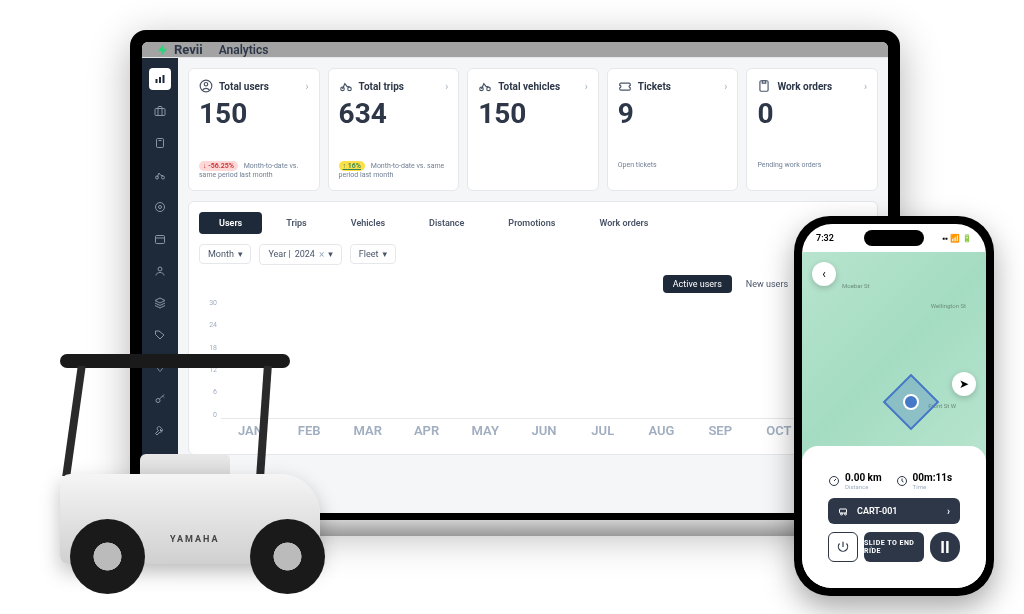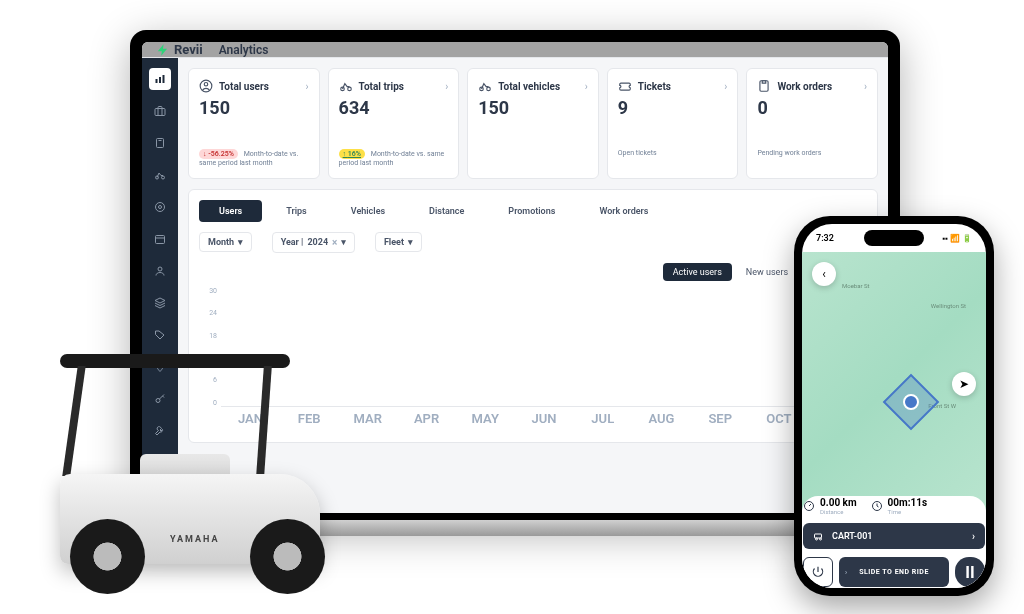--- a/index.html
+++ b/index.html
@@ -87,21 +87,21 @@
   background: #fff;
   border: 1px solid #e5e7eb;
   border-radius: 6px;
   padding: 10px;
   position: relative;
 }
 .metric-header { display: flex; align-items: center; gap: 6px; margin-bottom: 4px; }
 .metric-header svg { width: 14px; height: 14px; color: #4a5568; }
 .metric-label { font-size: 10px; font-weight: 700; color: #2d3748; }
 .metric-chevron { margin-left: auto; color: #a0aec0; font-size: 10px; }
-.metric-value { font-size: 18px; font-weight: 700; color: #2d3748; margin: 2px 0 4px; }
+.metric-value { font-size: 28px; font-weight: 700; color: #2d3748; margin: 2px 0 4px; }
 .metric-sub { font-size: 7px; color: #718096; line-height: 1.2; margin-top: 31px; }
 .metric-delta {
   display: inline-block;
   padding: 1px 4px;
   border-radius: 6px;
   font-size: 7px;
   font-weight: 600;
   margin-right: 4px;
 }
 .metric-delta.down { background: #fed7d7; color: #c53030; }
@@ -116,21 +116,21 @@
   padding: 6px 20px;
   font-size: 9px;
   font-weight: 600;
   color: #4a5568;
   border-radius: 4px;
   cursor: pointer;
 }
 .tab.active { background: #1e2a3a; color: #fff; }
 
 
-.filters { display: flex; gap: 20px; align-items: center; margin-bottom: 10px; font-weight: bold; }
+.filters { display: flex; gap: 8px; align-items: center; margin-bottom: 10px; }
 .filter {
   padding: 4px 8px;
   border: 1px solid #e5e7eb;
   border-radius: 4px;
   font-size: 9px;
   color: #4a5568;
   display: flex; align-items: center; gap: 4px;
 }
 .filter .close { font-size: 10px; color: #a0aec0; }
 
@@ -261,21 +261,21 @@
   border-radius: 50%;
   display: flex; align-items: center; justify-content: center;
   box-shadow: 0 2px 6px rgba(0,0,0,.2);
   font-size: 12px;
 }
 .map-back { left: 10px; top: 10px; }
 .map-locate { right: 10px; top: 120px; }
 
 .ride-panel {
   background: #fff;
-  padding: 1px;
+  padding: 26px;
   border-radius: 16px 16px 28px 28px;
   margin-top: -14px;
   position: relative;
 }
 .ride-stats { display: flex; gap: 14px; margin-bottom: 8px; }
 .ride-stat { display: flex; align-items: center; gap: 5px; }
 .ride-stat svg { width: 12px; height: 12px; }
 .ride-stat-inner { display: flex; flex-direction: column; }
 .ride-stat-val { font-size: 10px; font-weight: 700; }
 .ride-stat-lbl { font-size: 6px; color: #a0aec0; }

